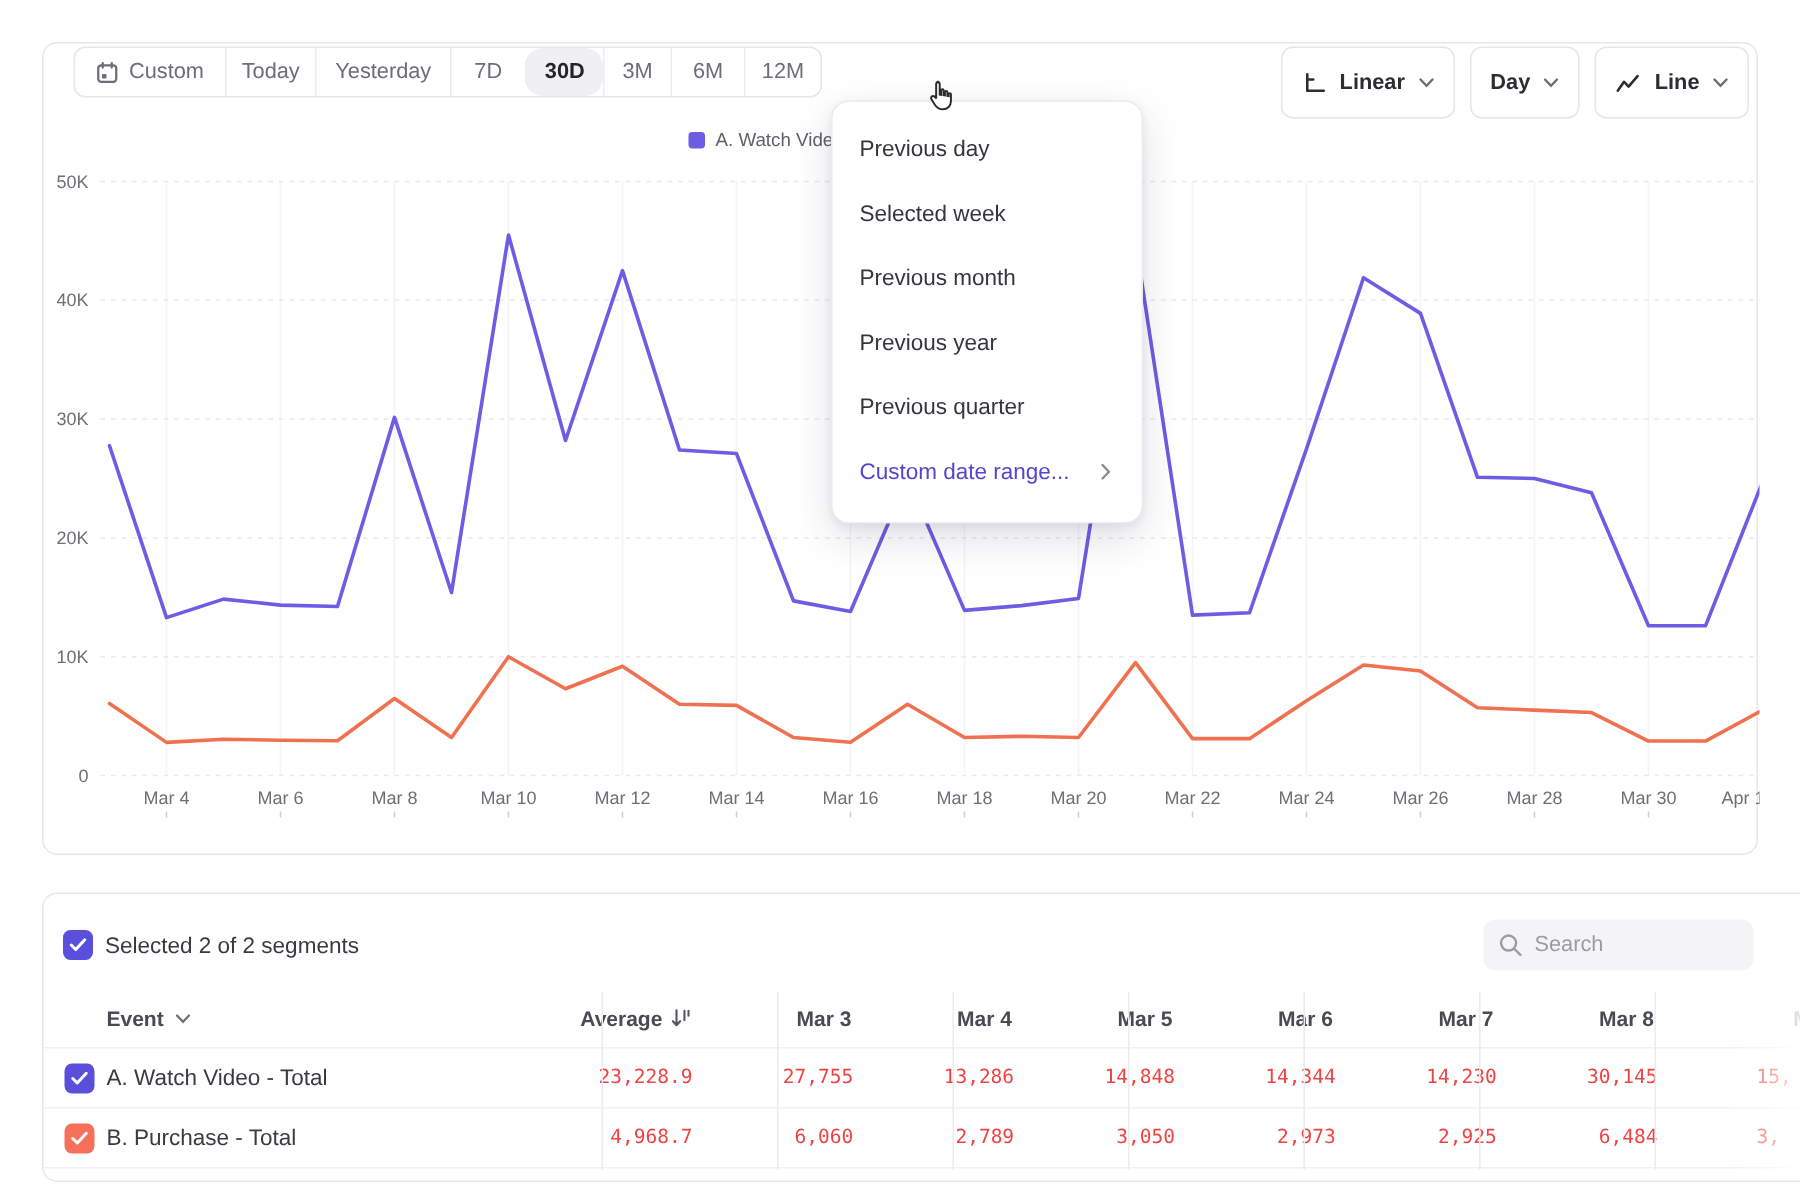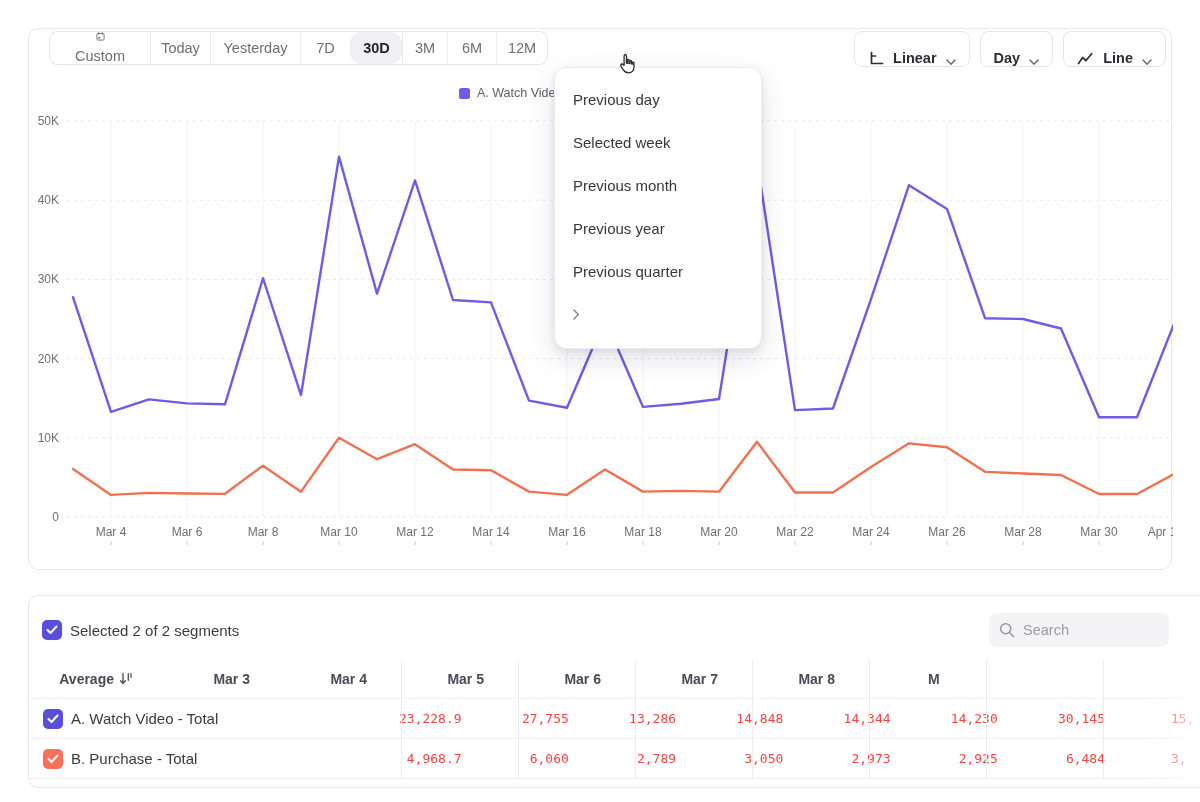--- a/index.html
+++ b/index.html
@@ -15,22 +15,22 @@
   .seg-item { display:flex; align-items:center; justify-content:center; gap:7px;
     font-size:14.5px; color:#6d6d78; cursor:pointer; border-left:1px solid #ececf0; padding:0 2px; }
   .seg-item:first-child { border-left:none; }
   .seg-item.selected { background:#f0f0f3; color:#24242c; font-weight:bold;border-radius:12px; }
   .chip { position:absolute; left:528px; top:3px; width:134px; height:32px;
     background:#dad4f8; border:1px solid #c6bcf3; border-radius:8px;
     box-shadow:0 0 0 3px rgba(178,168,243,.35);
     color:#4b40ce; font-weight:bold; font-size:14.5px;
     display:flex; align-items:center; justify-content:center; cursor:pointer; }
   .right-group { position:absolute; right:5px; top:2px; display:flex; gap:10px; }
-  .btn { height:36px; background:#fff; border:1px solid #e6e6ea; border-radius:8px;
-    display:flex; align-items:flex-end; gap:9px; padding:0 13px;
+  .btn { height:48px; background:#fff; border:1px solid #e6e6ea; border-radius:8px;
+    display:flex; align-items:center; gap:9px; padding:0 13px;
     font-size:14.5px; font-weight:bold; color:#2c2c34; cursor:pointer; }
   .chev { width:10px; height:7px; }
 
   
   .legend { position:absolute; left:430px; top:57px; display:flex; gap:24px; z-index:2; }
   .legend-item { display:flex; align-items:center; gap:7px; font-size:12.5px; color:#5f5f6a; cursor:pointer; }
   .legend-swatch { width:11px; height:11px; border-radius:2.5px; }
 
   
   .menu { position:absolute; left:525px; top:38px; width:208px; z-index:10;
@@ -69,21 +69,21 @@
   .fade { position:absolute; left:1120px; top:58px; width:84px; height:128px; z-index:3;
     background:linear-gradient(to right, rgba(255,255,255,0), #ffffff 70%); pointer-events:none; }
   svg text { font-family:"Liberation Sans", sans-serif; }
 </style>
 </head>
 <body>
 
 <div class="card" id="chart-card">
 
   <div class="seg" id="seg-control">
-      <div class="seg-item" style="width: 100px; flex-direction: column;">
+      <div class="seg-item" style="width: 100px;">
         <svg width="15" height="15" viewBox="0 0 15 15">
           <rect x="1.5" y="2.5" width="12" height="11" rx="2" stroke="#6d6d78" stroke-width="1.5" fill="none"></rect>
           <path d="M4.5 1v3M10.5 1v3" stroke="#6d6d78" stroke-width="1.5" stroke-linecap="round"></path>
           <rect x="4" y="8.3" width="3" height="3" rx="0.6" fill="#6d6d78"></rect>
         </svg>
         <span>Custom</span>
       </div>
       <div class="seg-item" style="width: 60px;">
         <span>Today</span>
       </div>
@@ -220,20 +220,21 @@
       <div class="menu-item">
         <span>Previous month</span>
       </div>
       <div class="menu-item">
         <span>Previous year</span>
       </div>
       <div class="menu-item">
         <span>Previous quarter</span>
       </div>
       <div class="menu-item custom">
+        <span>Custom date range...</span>
         <svg width="7" height="11" viewBox="0 0 7 11">
           <path d="M1 1l4.3 4.5L1 10" stroke="#8a8a94" stroke-width="1.6" fill="none" stroke-linecap="round" stroke-linejoin="round"></path>
         </svg>
       </div>
     </div>
 
   <svg id="cursor" viewBox="0 0 24 24">
     <path d="M9 3.2c.9 0 1.6.7 1.6 1.6v6.4l.9.1V8.5c0-.9 1.5-.9 1.5 0v3l.8.1V9.6c0-.9 1.5-.8 1.5 0v2.4l.8.1v-1.2c0-.9 1.4-.9 1.4 0v4.2c0 3-2 5.1-5 5.1-2.6 0-3.7-1-5-3l-1.9-3c-.7-1.1-.2-2.2.9-2.2.6 0 1.1.3 1.7 1.2l.2.4V4.8c0-.9.7-1.6 1.6-1.6z" fill="#ffffff" stroke="#2b2b2b" stroke-width="1.2"></path>
   </svg>
 </div>
@@ -250,20 +251,26 @@
       <svg width="16" height="16" viewBox="0 0 16 16">
         <circle cx="6.7" cy="6.7" r="5" stroke="#9b9ba5" stroke-width="1.6" fill="none"></circle>
         <path d="M10.5 10.5L14.6 14.6" stroke="#9b9ba5" stroke-width="1.6" stroke-linecap="round"></path>
       </svg>
       <input placeholder="Search" style="">
     </div>
   </div>
 
   <div class="tbl" id="tbl">
       <div class="tbl-row head">
+        <div class="cell-event">
+          <span class="event-label">Event</span>
+          <svg class="chev" viewBox="0 0 10 7" width="10" height="7">
+            <path d="M1 1l4 4.2L9 1" stroke="#6d6d78" stroke-width="1.5" fill="none" stroke-linecap="round"></path>
+          </svg>
+        </div>
         <div class="cell-num">
           <span>Average</span>
           <svg width="14" height="14" viewBox="0 0 14 14">
             <path d="M4 1.5v10M4 11.5L1.6 8.8M4 11.5l2.4-2.7" stroke="#55555e" stroke-width="1.4" fill="none" stroke-linecap="round" stroke-linejoin="round"></path>
             <path d="M9.3 1.8v6.4M12 1.8v3.4" stroke="#55555e" stroke-width="1.4" stroke-linecap="round"></path>
           </svg>
         </div>
         <div class="cell-num">Mar 3</div>
         <div class="cell-num">Mar 4</div>
         <div class="cell-num">Mar 5</div>

